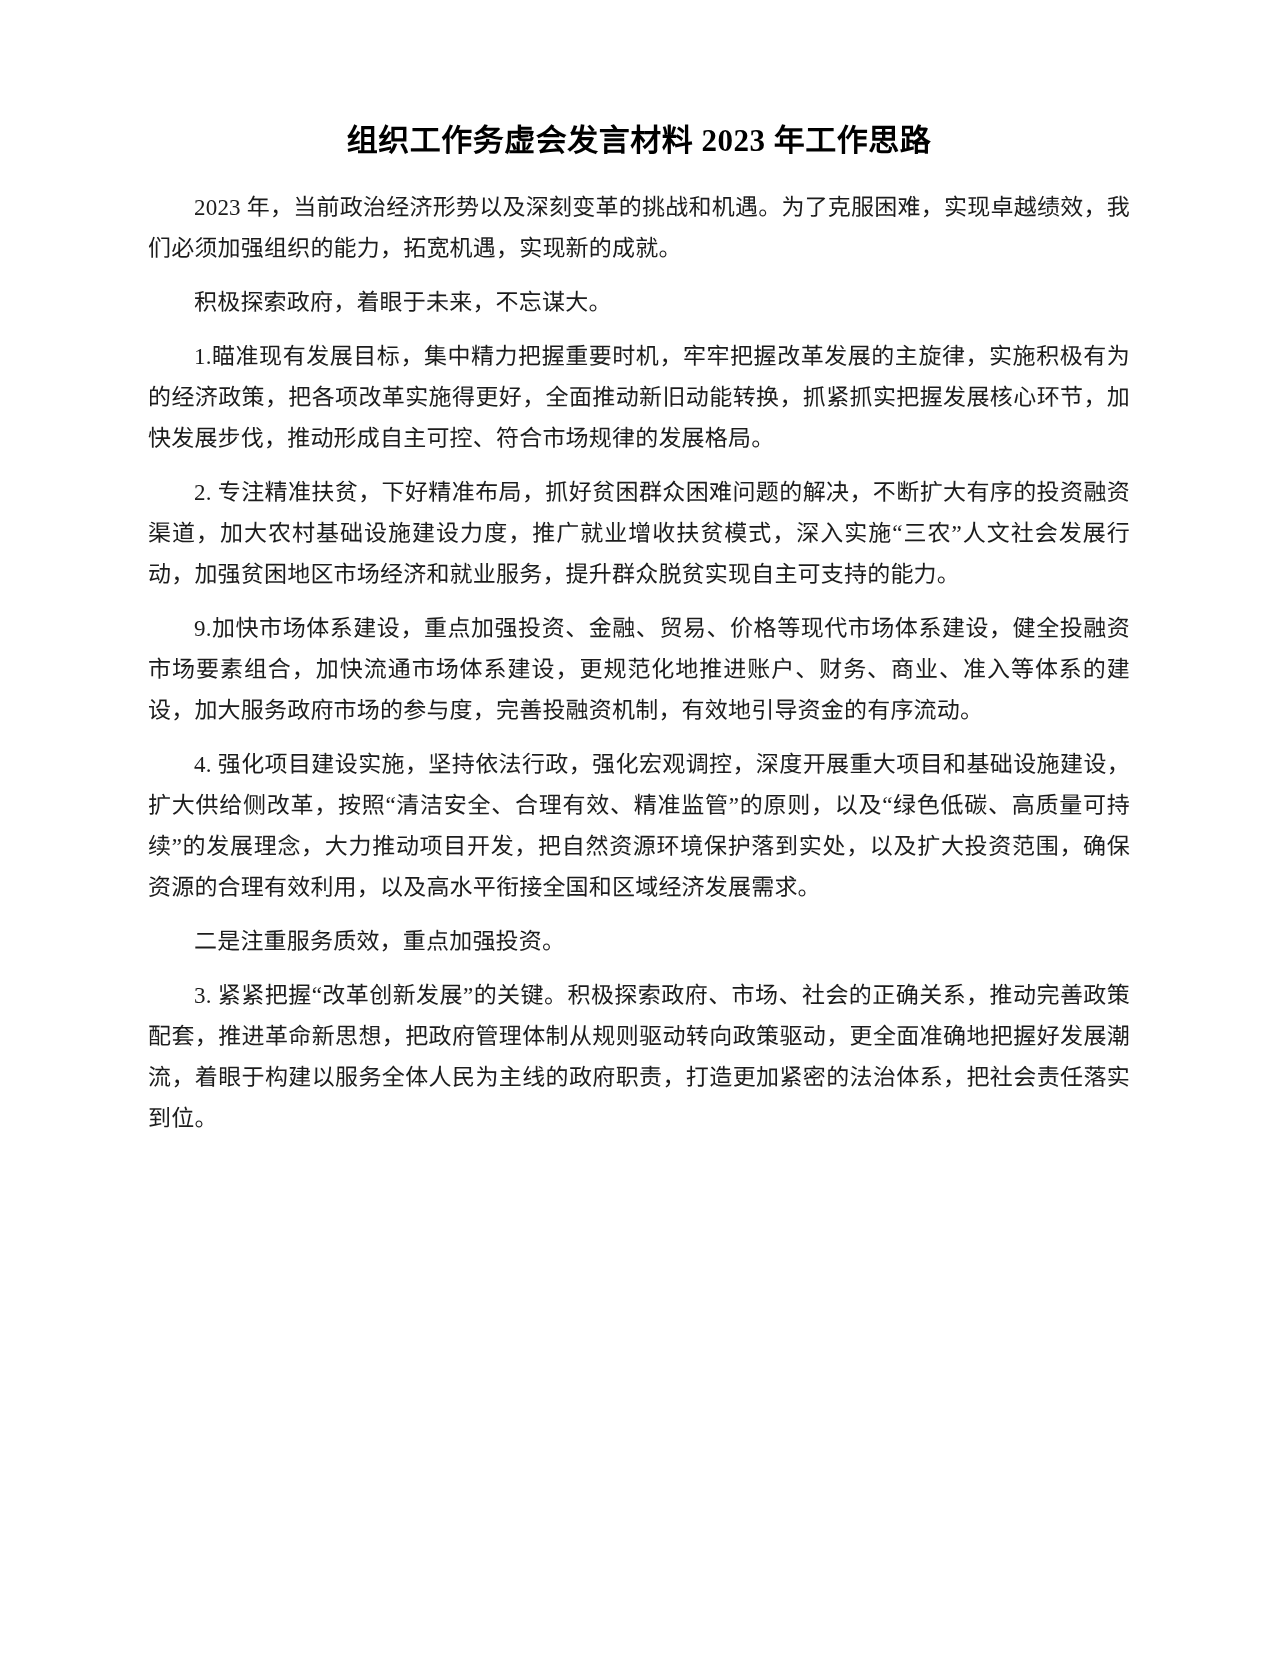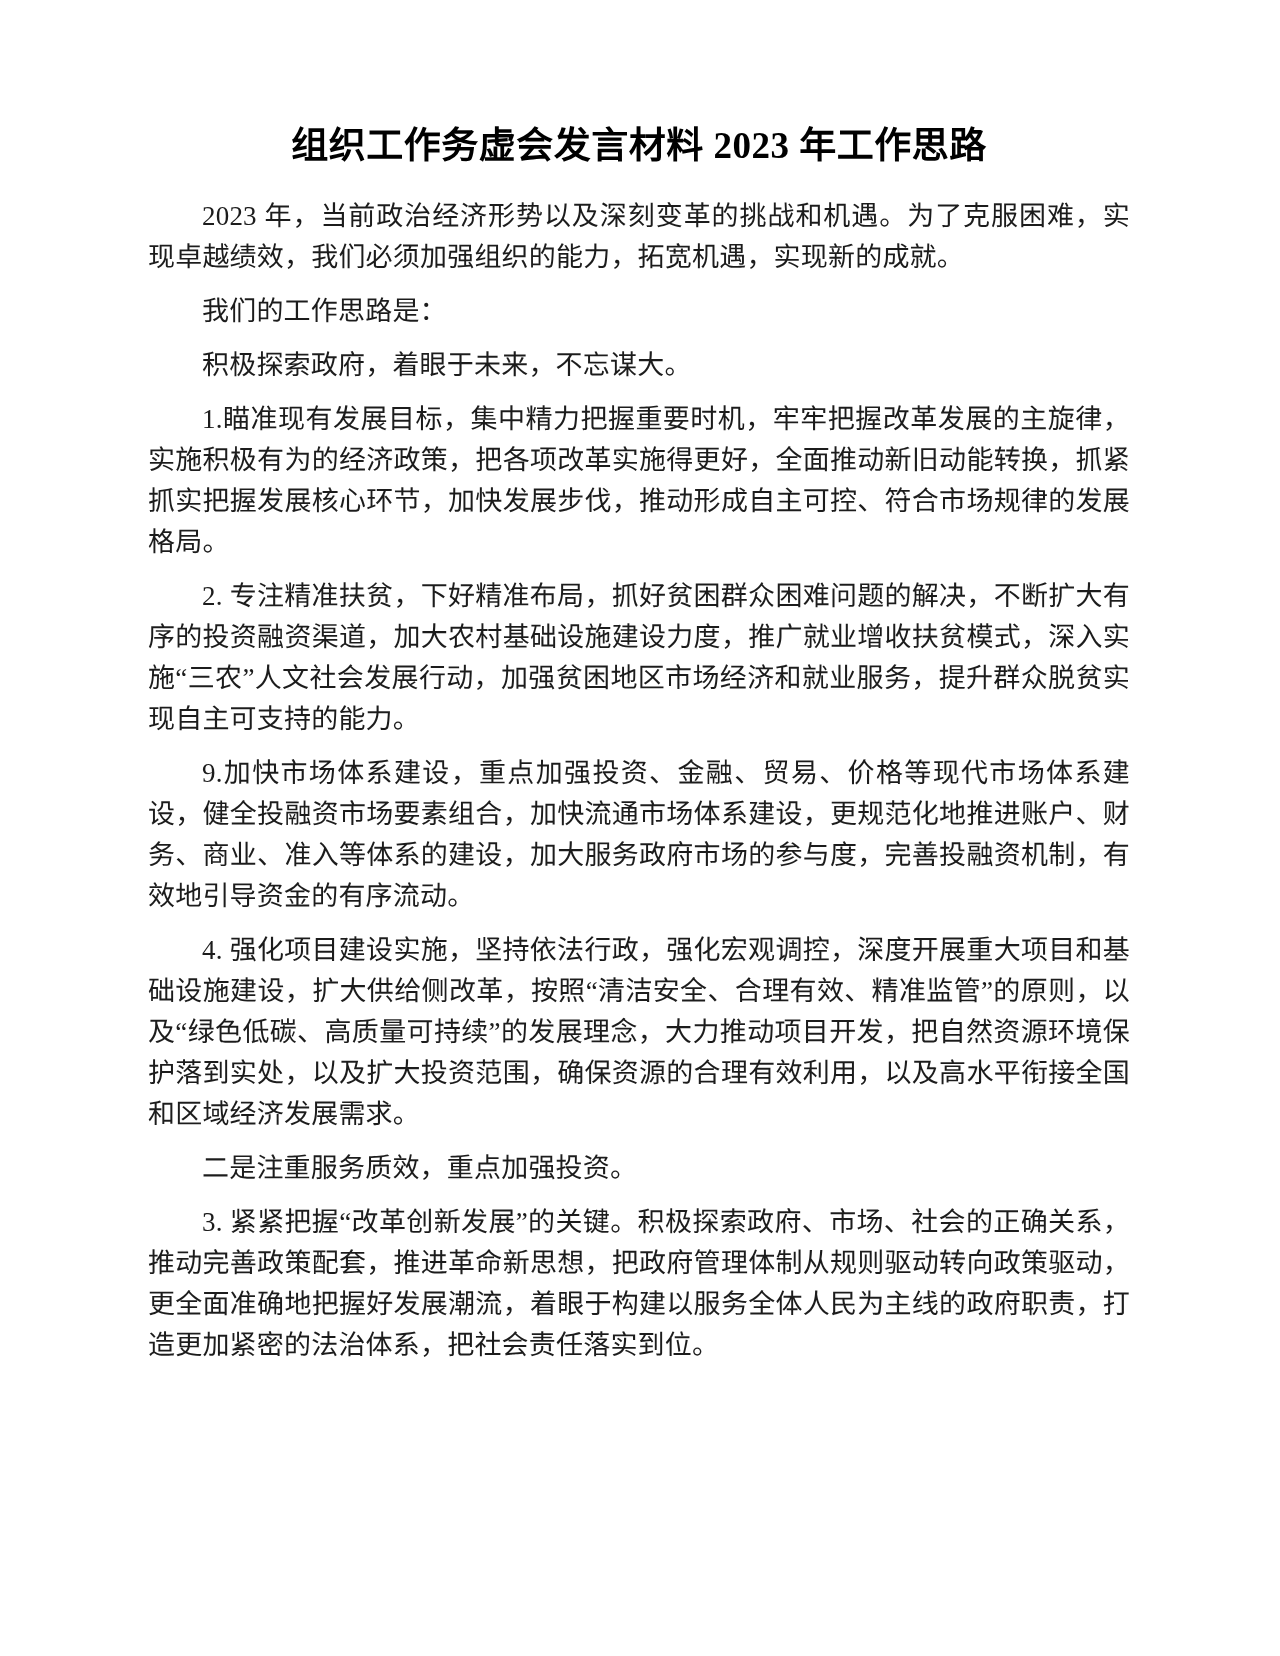--- a/index.html
+++ b/index.html
@@ -23,30 +23,30 @@
     background: #ffffff;
     position: relative;
   }
   .doc-body {
     box-sizing: border-box;
     padding-left: 148px;
     padding-right: 150px;
     padding-top: 118px;
   }
   .doc-title {
-    font-size: 37px;
+    font-size: 31px;
     font-weight: bold;
     text-align: center;
     letter-spacing: 0.5px;
     line-height: 1.5;
     margin: 0 0 22px 0;
     color: #000000;
   }
   .para {
-    font-size: 27px;
+    font-size: 23px;
     line-height: 41px;
     text-align: justify;
     text-justify: inter-ideograph;
     margin: 0 0 13px 0;
     text-indent: 2em;
     color: #1c1c1c;
     letter-spacing: 0.2px;
   }
   .para:last-child {
     margin-bottom: 0;
@@ -55,21 +55,20 @@
 </head>
 <body>
 
 <div class="page">
   <div class="doc-body">
 
     <h1 class="doc-title">组织工作务虚会发言材料 2023 年工作思路</h1>
 
     <p class="para">2023 年，当前政治经济形势以及深刻变革的挑战和机遇。为了克服困难，实现卓越绩效，我们必须加强组织的能力，拓宽机遇，实现新的成就。</p>
 
-    <p class="para">我们的工作思路是：</p>
 
     <p class="para">积极探索政府，着眼于未来，不忘谋大。</p>
 
     <p class="para">1.瞄准现有发展目标，集中精力把握重要时机，牢牢把握改革发展的主旋律，实施积极有为的经济政策，把各项改革实施得更好，全面推动新旧动能转换，抓紧抓实把握发展核心环节，加快发展步伐，推动形成自主可控、符合市场规律的发展格局。</p>
 
     <p class="para">2. 专注精准扶贫，下好精准布局，抓好贫困群众困难问题的解决，不断扩大有序的投资融资渠道，加大农村基础设施建设力度，推广就业增收扶贫模式，深入实施“三农”人文社会发展行动，加强贫困地区市场经济和就业服务，提升群众脱贫实现自主可支持的能力。</p>
 
     <p class="para">9.加快市场体系建设，重点加强投资、金融、贸易、价格等现代市场体系建设，健全投融资市场要素组合，加快流通市场体系建设，更规范化地推进账户、财务、商业、准入等体系的建设，加大服务政府市场的参与度，完善投融资机制，有效地引导资金的有序流动。</p>
 
     <p class="para">4. 强化项目建设实施，坚持依法行政，强化宏观调控，深度开展重大项目和基础设施建设，扩大供给侧改革，按照“清洁安全、合理有效、精准监管”的原则，以及“绿色低碳、高质量可持续”的发展理念，大力推动项目开发，把自然资源环境保护落到实处，以及扩大投资范围，确保资源的合理有效利用，以及高水平衔接全国和区域经济发展需求。</p>

